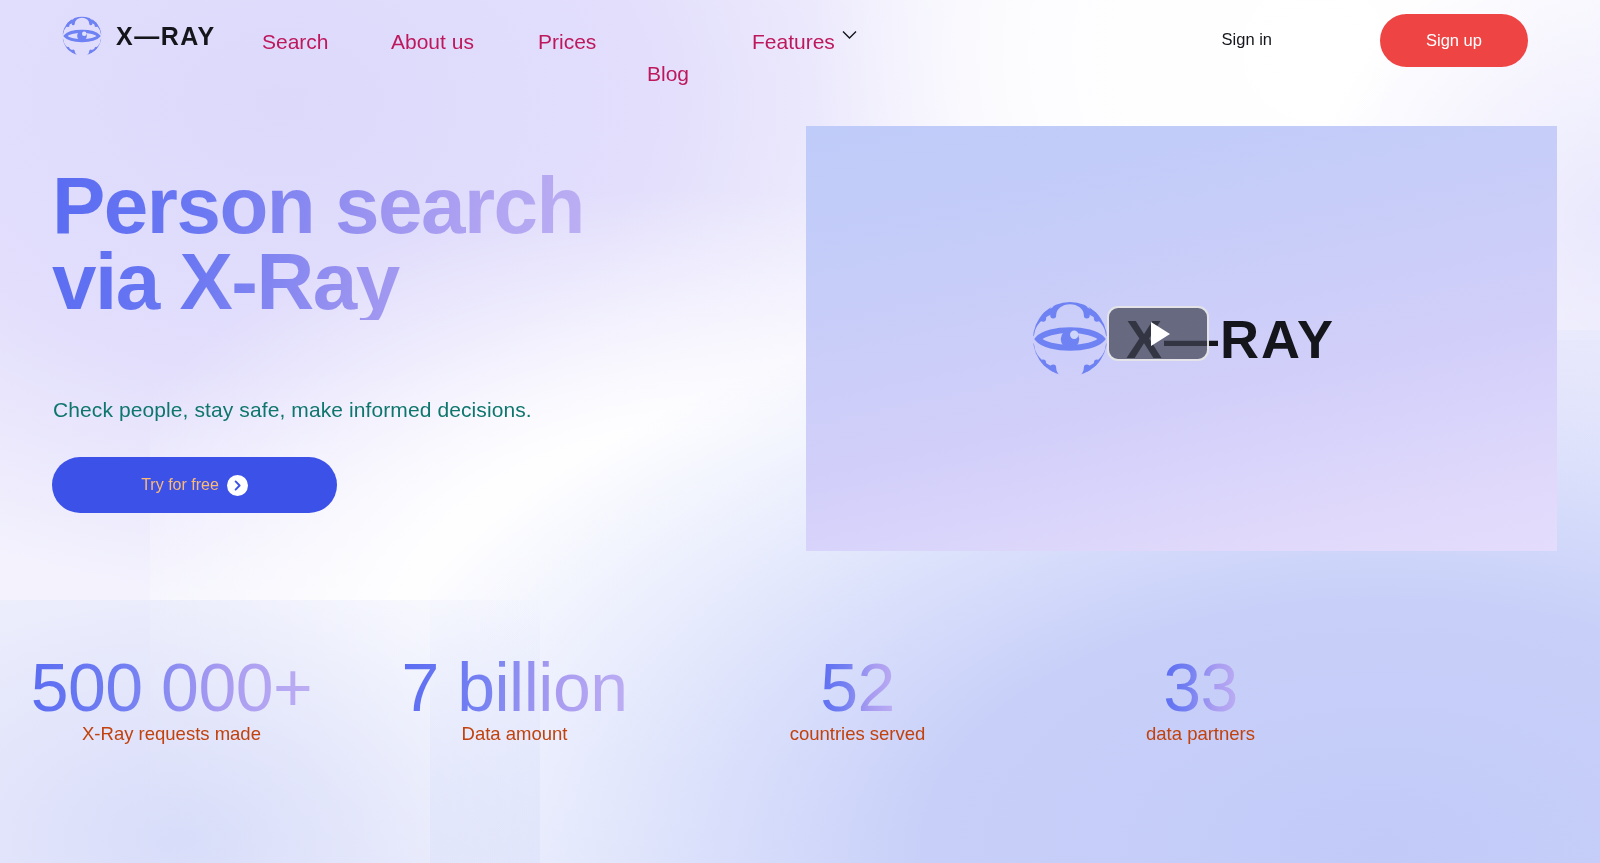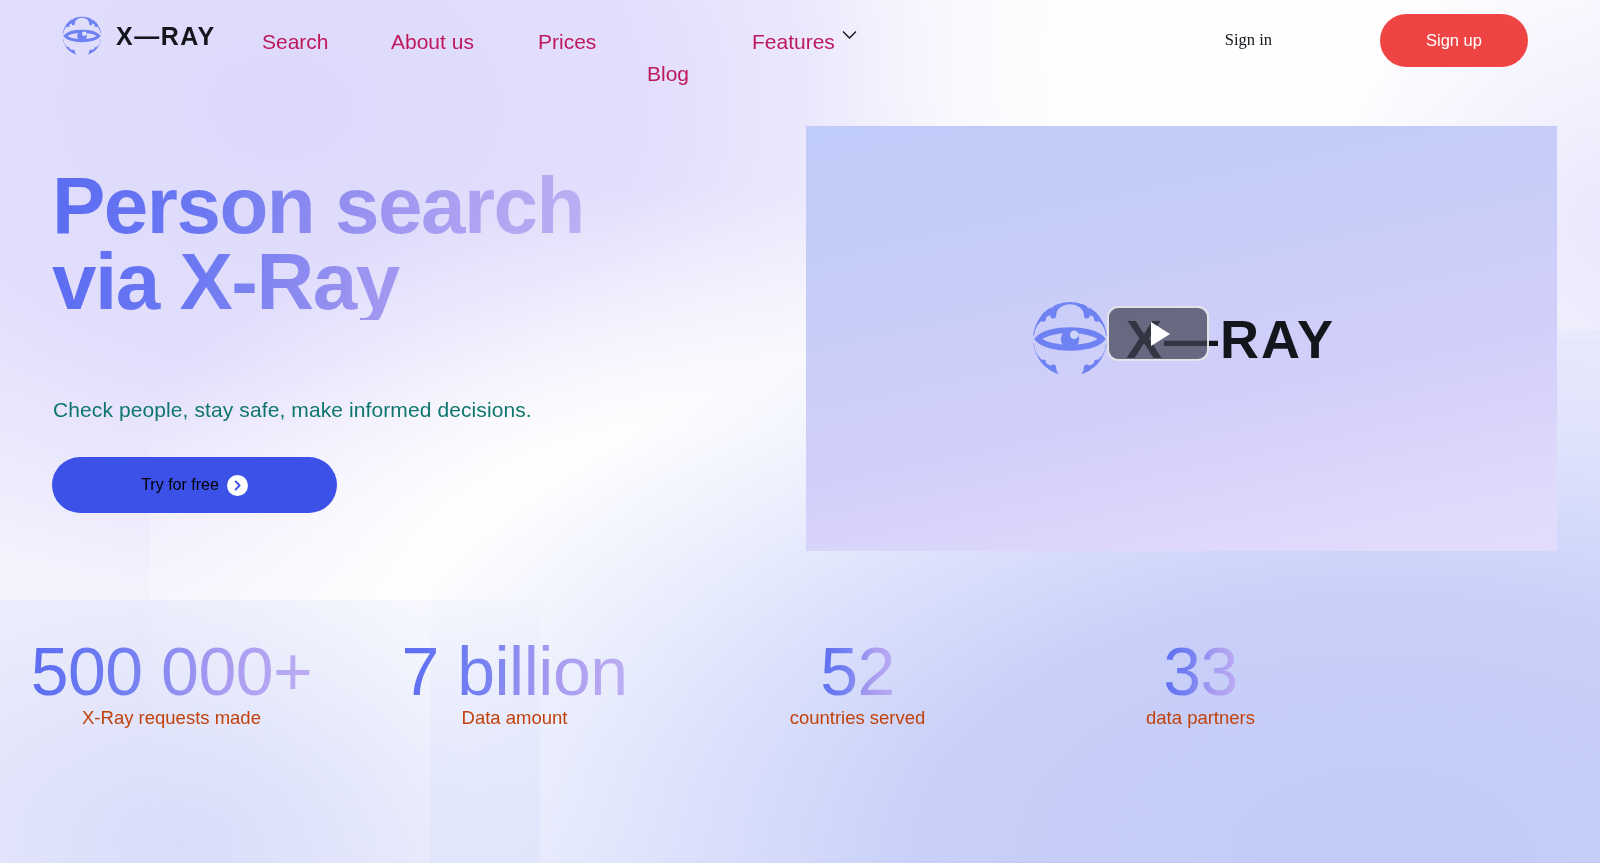--- a/index.html
+++ b/index.html
@@ -68,21 +68,21 @@
   .nav-item {
     font-size:21px; color:#be185d; cursor:pointer;
     display:flex; align-items:flex-start; gap:7px; white-space:nowrap;
     position:absolute; top:30px;
   }
   .nav-item .chev { display:block; }
 
   #auth { position:absolute; right:0; top:0; height:80px; }
   #signin {
     position:absolute; right:328px; top:30px;
-    font-size:16.5px; color:#14161c; cursor:pointer; white-space:nowrap;font-family:Liberation Serif, serif;
+    font-size:16.5px; color:#14161c; cursor:pointer; white-space:nowrap;
   }
   #signup {
     position:absolute; right:72px; top:14px;
     width:148px; height:53px; border-radius:27px;
     background:#ef4444; border:none; cursor:pointer;
     color:#ffffff; font-size:16.5px; font-family:"Liberation Sans", sans-serif;
     display:flex; align-items:center; justify-content:center;
   }
 
   
@@ -96,21 +96,21 @@
   }
   #hero-sub {
     position:absolute; left:53px; top:398px;
     font-size:21px; color:#0f766e; letter-spacing:0.1px;
   }
   #cta {
     position:absolute; left:52px; top:457px;
     width:285px; height:56px; border-radius:28px;
     background:#3c51e8; border:none; cursor:pointer;
     display:flex; align-items:center; justify-content:center; gap:8px;
-    color:#000000; font-size:16px; font-family:"Liberation Sans", sans-serif;
+    color:#fdba74; font-size:16px; font-family:"Liberation Sans", sans-serif;
   }
   #cta .arrow-circle {
     width:21px; height:21px; border-radius:50%; background:#ffffff;
     display:flex; align-items:center; justify-content:center;
   }
 
   
   #video-panel {
     position:absolute; left:806px; top:126px; width:751px; height:425px;
     background:linear-gradient(168deg, #bfcbf9 0%, #c5cdf8 28%, #d2cffa 62%, #e0d9fb 88%, #e3dcfc 100%);
@@ -137,21 +137,21 @@
   #play-button .tri {
     width:0; height:0;
     border-left:19px solid #ffffff;
     border-top:12px solid transparent;
     border-bottom:12px solid transparent;
     margin-left:4px;
   }
 
   
   #stats {
-    position:absolute; left:0; top:636px; width:1372px; height:140px;
+    position:absolute; left:0; top:652px; width:1372px; height:140px;
     display:flex;
   }
   .stat { flex:1; display:flex; flex-direction:column; align-items:center; }
   .stat-value {
     font-size:68px; line-height:1.05; font-weight:400; letter-spacing:-0.5px;
     background:linear-gradient(95deg, #5a6cf2 0%, #7480f2 35%, #a99cf1 68%, #bdaef3 100%);
     -webkit-background-clip:text; background-clip:text;
     -webkit-text-fill-color:transparent; color:transparent;
     white-space:nowrap;
   }

